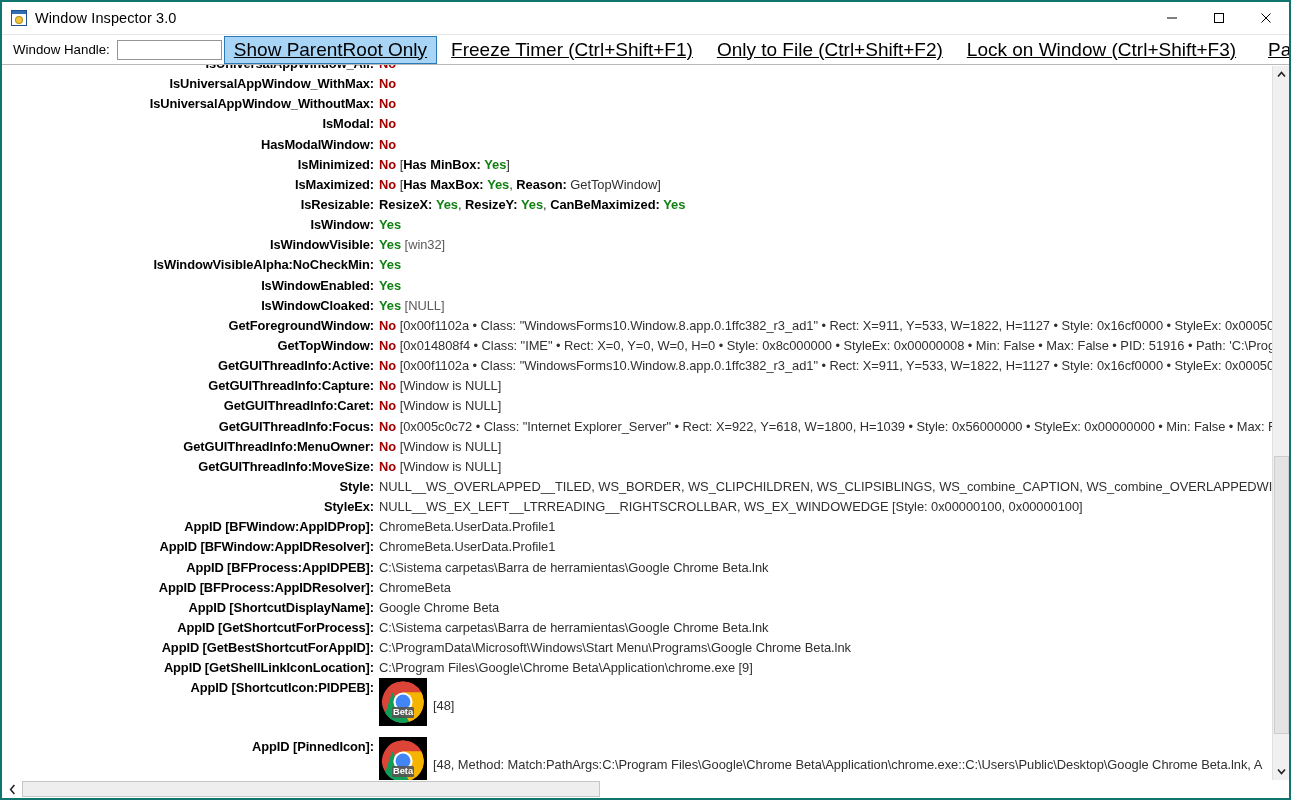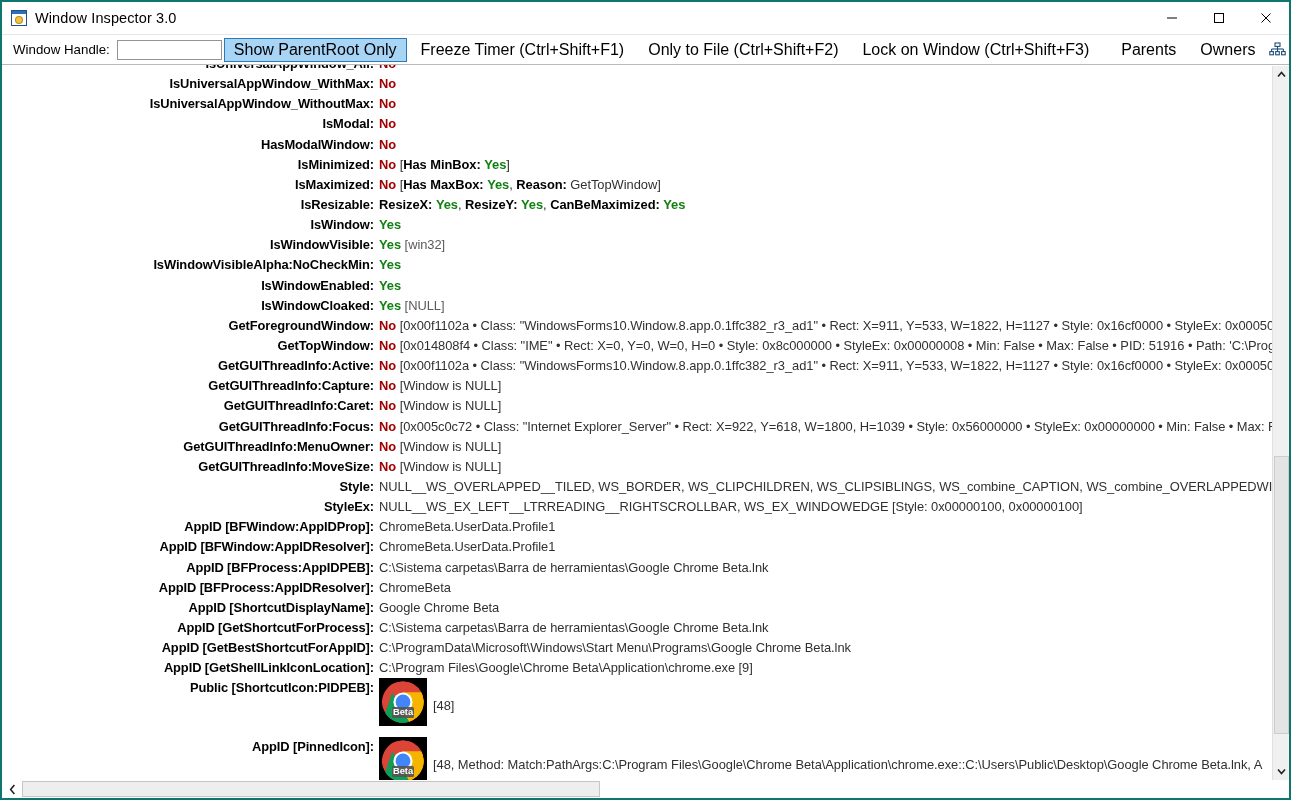--- a/index.html
+++ b/index.html
@@ -110,27 +110,28 @@
   }
   .tb-sep {
     width: 1px;
     height: 26px;
     background: #c8c8c8;
     margin: 0 4px;
   }
   .tb-btn {
     padding: 2px 9px;
     margin: 0 2px;
-    font-size: 16px;
+    font-size: 19px;
     color: #000;
     background: transparent;
     border: 1px solid transparent;
     cursor: default;
     font-family: "Liberation Sans", sans-serif;
     white-space: nowrap;
+    text-decoration: underline;
   }
   .tb-btn.active {
     background: #a8d4f5;
     border: 1px solid #2a7ab8;
   }
   .tb-icon-btn {
     width: 26px;
     height: 24px;
     display: flex;
     align-items: center;
@@ -466,21 +467,21 @@
         </div>
         <div class="row">
           <div class="lbl">AppID [GetBestShortcutForAppID]:</div>
           <div class="val"><span class="plain">C:\ProgramData\Microsoft\Windows\Start Menu\Programs\Google Chrome Beta.lnk</span></div>
         </div>
         <div class="row">
           <div class="lbl">AppID [GetShellLinkIconLocation]:</div>
           <div class="val"><span class="plain">C:\Program Files\Google\Chrome Beta\Application\chrome.exe [9]</span></div>
         </div>
         <div class="row tall">
-          <div class="lbl">Public [ShortcutIcon:PIDPEB]:</div>
+          <div class="lbl">AppID [ShortcutIcon:PIDPEB]:</div>
           <div class="val">
             <div class="icon-row-inner">
               <div class="chrome-icon">
                 <svg width="48" height="48" viewBox="0 0 48 48">
     <circle cx="24" cy="24" r="20.5" fill="#DB4437"></circle>
     <path d="M24 3.5 A20.5 20.5 0 0 1 42.2 14.3 L24 14.3 Z" fill="#DB4437"></path>
     <path d="M42.2 14.3 A20.5 20.5 0 0 1 30 43.7 L37.8 29.5 Z" fill="#F4B400"></path>
     <path d="M30 43.7 A20.5 20.5 0 0 1 6.3 35 L21 26.5 Z" fill="#0F9D58"></path>
     <path d="M6.3 35 A20.5 20.5 0 0 1 24 3.5 L24 14.3 L13.2 14.3 Z" fill="#DB4437"></path>
     <path d="M24 14.3 L42.2 14.3 A20.5 20.5 0 0 1 30 43.7 L21.4 29 Z" fill="#F4B400"></path>

